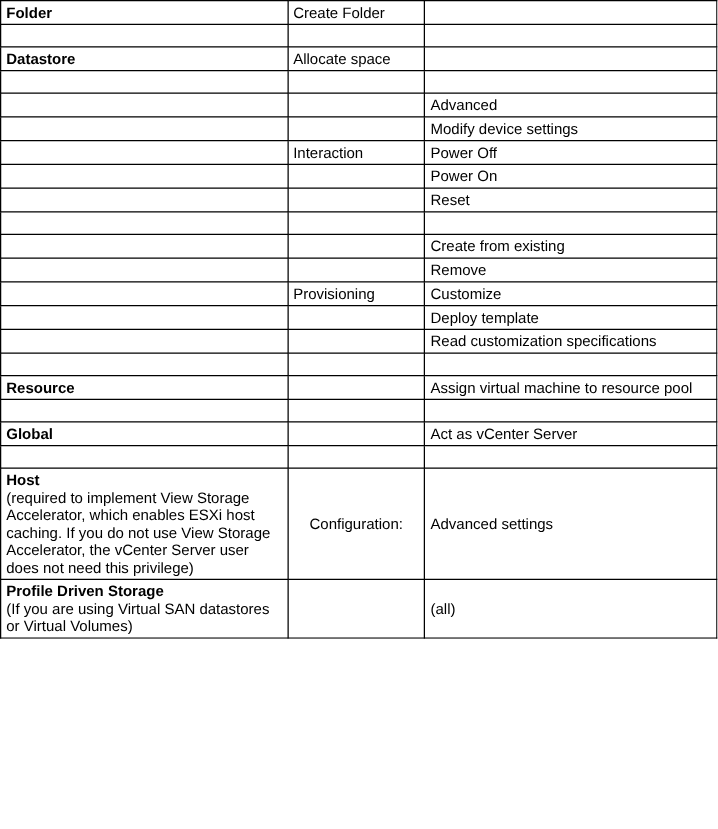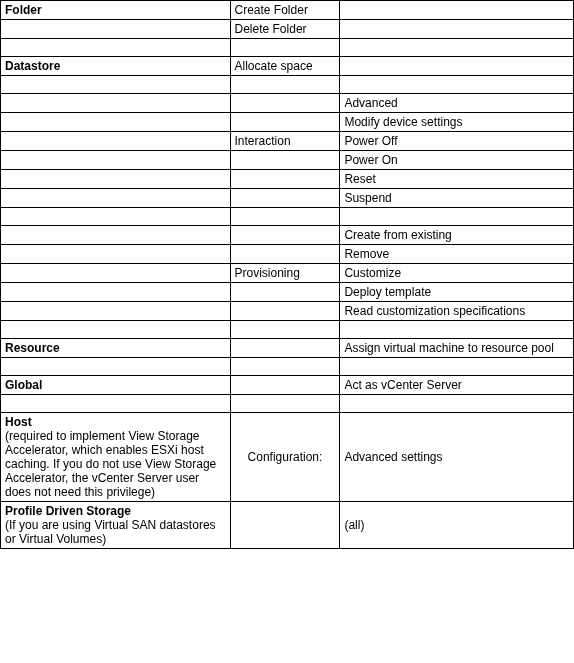--- a/index.html
+++ b/index.html
@@ -45,25 +45,20 @@
 
 <table>
   <tbody id="table-body">
       <tr>
         <td class="col1"><span class="bold">Folder</span></td>
         <td class="col2">Create Folder</td>
         <td class="col3"></td>
       </tr>
       <tr>
         <td class="col1"></td>
-        <td class="col2">Delete Folder</td>
-        <td class="col3"></td>
-      </tr>
-      <tr>
-        <td class="col1"></td>
         <td class="col2"></td>
         <td class="col3"></td>
       </tr>
       <tr>
         <td class="col1"><span class="bold">Datastore</span></td>
         <td class="col2">Allocate space</td>
         <td class="col3"></td>
       </tr>
       <tr>
         <td class="col1"></td>
@@ -87,25 +82,20 @@
       </tr>
       <tr>
         <td class="col1"></td>
         <td class="col2"></td>
         <td class="col3">Power On</td>
       </tr>
       <tr>
         <td class="col1"></td>
         <td class="col2"></td>
         <td class="col3">Reset</td>
-      </tr>
-      <tr>
-        <td class="col1"></td>
-        <td class="col2"></td>
-        <td class="col3">Suspend</td>
       </tr>
       <tr>
         <td class="col1"></td>
         <td class="col2"></td>
         <td class="col3"></td>
       </tr>
       <tr>
         <td class="col1"></td>
         <td class="col2"></td>
         <td class="col3">Create from existing</td>

